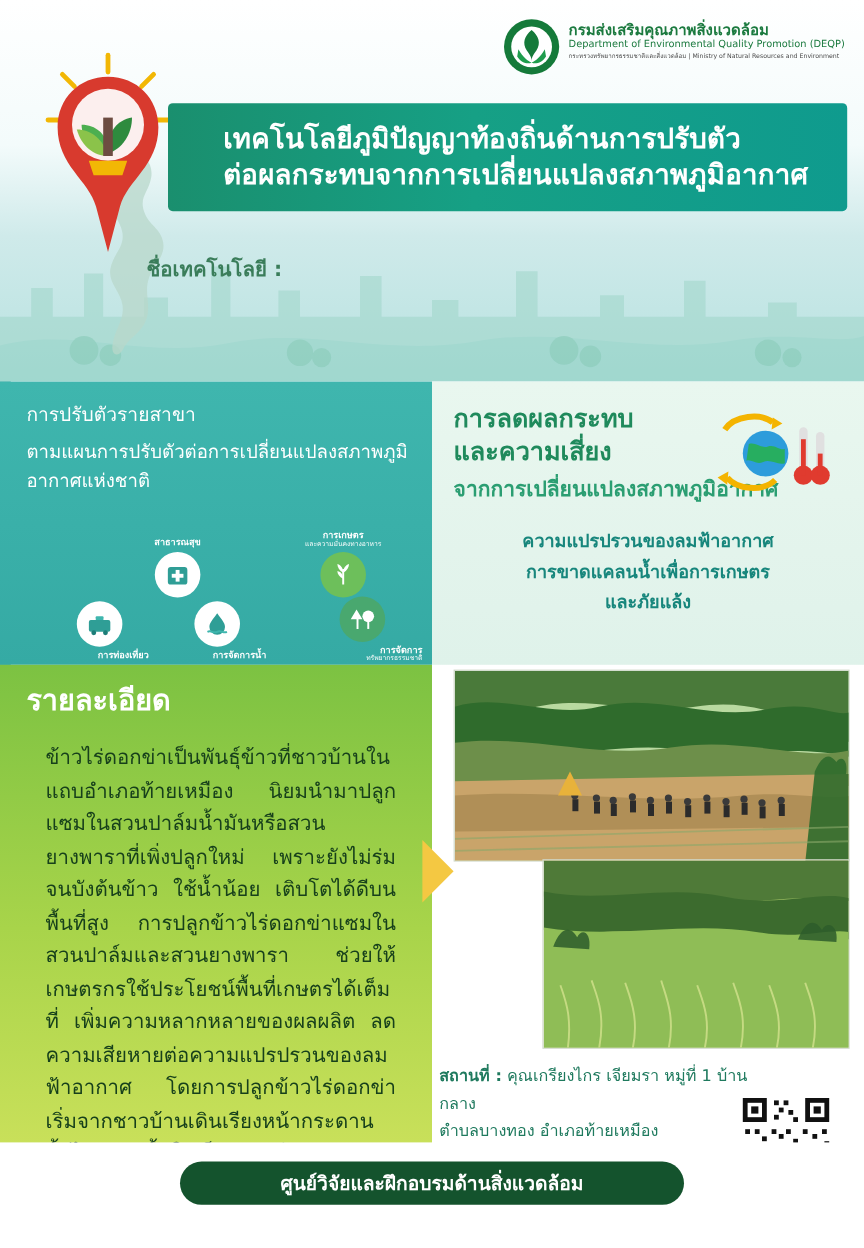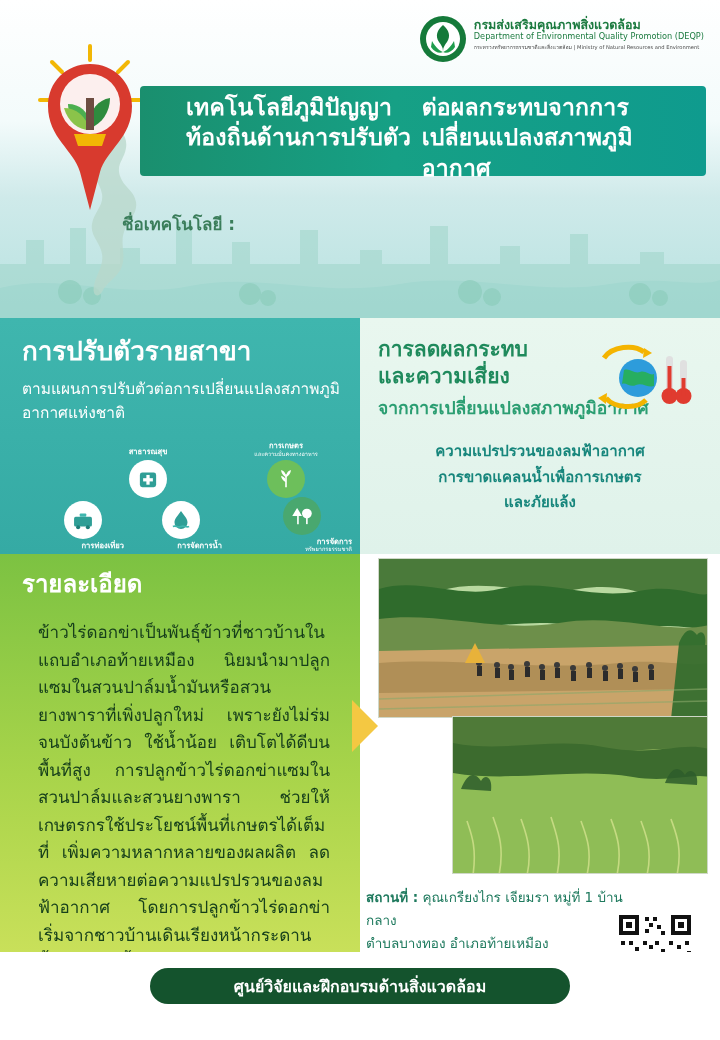--- a/index.html
+++ b/index.html
@@ -77,21 +77,21 @@
     width: 120px; height: 180px;
   }
 
   
   .title-banner {
     position: absolute;
     left: 140px; top: 86px;
     width: 566px; height: 90px;
     background: linear-gradient(90deg, #1a8f6e 0%, #16a085 45%, #0f9b8e 100%);
     border-radius: 4px 4px 4px 4px;
-    display: flex; justify-content: center;
+    display: flex; flex-direction: column; justify-content: center;
     padding: 6px 18px 6px 46px;
   }
   .title-banner .l1, .title-banner .l2 {
     color: #ffffff;
     font-size: 23px;
     font-weight: bold;
     line-height: 1.32;
     letter-spacing: .2px;
   }
 
@@ -123,22 +123,22 @@
   }
   .panel-right {
     position: absolute;
     left: 360px; top: 318px;
     width: 360px; height: 236px;
     background: linear-gradient(180deg,#e9f7ef 0%, #dff2ea 100%);
     padding: 18px 18px 8px 18px;
   }
   .panel-left h2 {
     margin: 0 0 10px 0;
-    font-size: 26px;
-    font-weight: bold;
+    font-size: 16px;
+    font-weight: normal;
     line-height: 1.2;
   }
   .panel-left p {
     margin: 0;
     font-size: 15.5px;
     line-height: 1.55;
   }
   .panel-right h2 {
     margin: 0;
     font-size: 21px;

